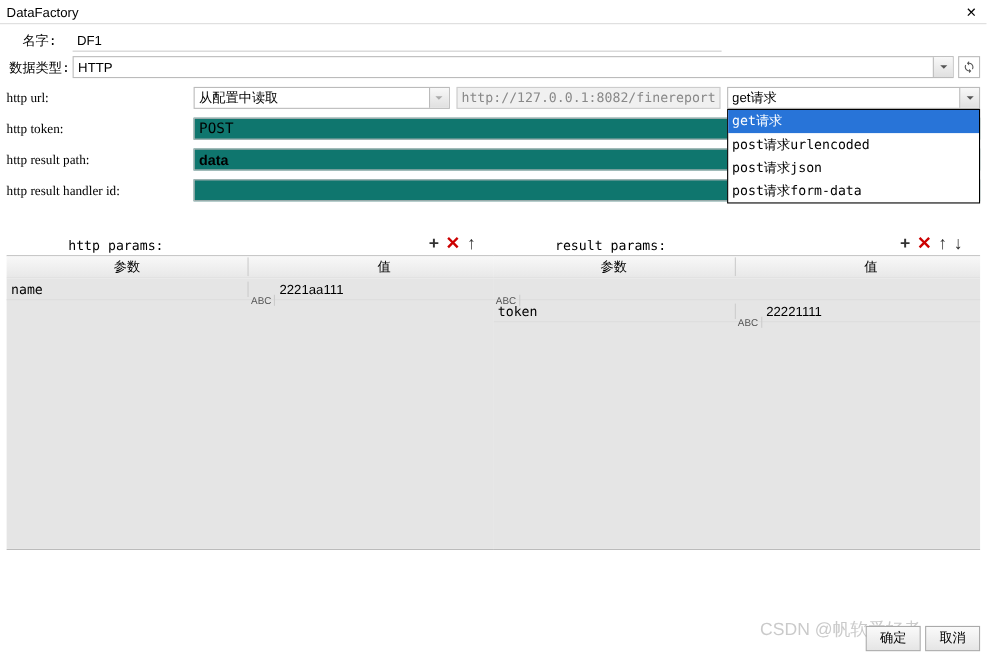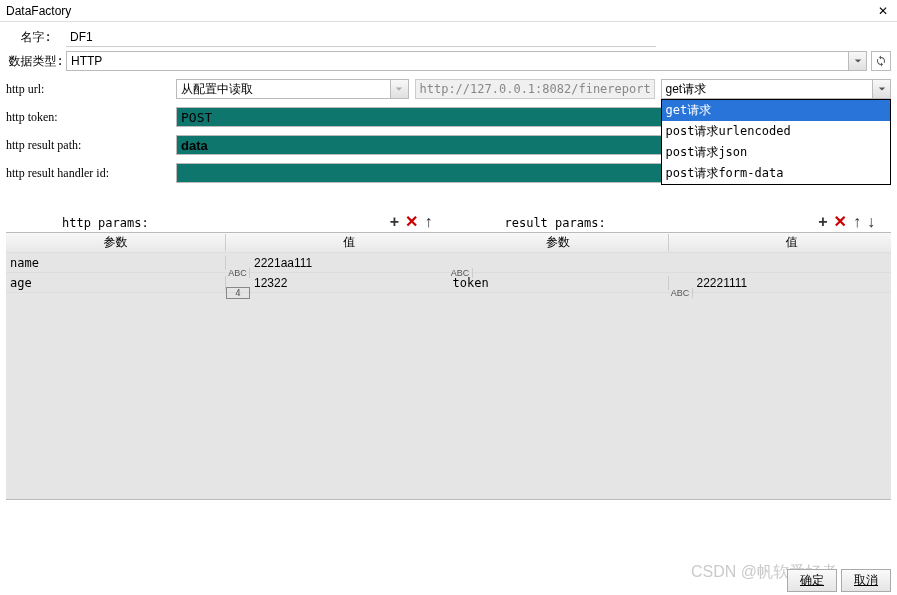--- a/index.html
+++ b/index.html
@@ -145,21 +145,21 @@
       font-family: SimSun;
     }
     .table .col-param { width: 220px; border-right: 1px solid #ccc; padding: 0 4px; font-family: monospace; }
     .table .col-type { width: 24px; border-right: 1px solid #ccc; text-align: center; font-size: 9px; color: #555; padding: 0; margin-top: 20px; }
     .table .col-value { flex: 1; padding: 0 4px; }
     .th-row .col-param, .th-row .col-value { text-align: center; font-family: SimSun; }
     .table-body { height: 246px; background: #e5e5e5; }
     .footer {
       position: absolute;
       bottom: 3px; right: 6px;
-      display: flex; gap: 4px; text-decoration: underline;
+      display: flex; gap: 4px;
     }
     .footer button {
       border: 1px solid #aaa;
       background: linear-gradient(#fafafa,#e5e5e5);
       padding: 2px 12px;
       font-size: 12px;
       cursor: pointer;
     }
     .watermark {
       position: absolute;
@@ -261,25 +261,20 @@
           <div class="col-param">参数</div>
           <div class="col-type"></div>
           <div class="col-value">值</div>
         </div>
         <div class="table-body">
           <div class="td-row">
             <div class="col-param">name</div>
             <div class="col-type">ABC</div>
             <div class="col-value">2221aa111</div>
           </div>
-          <div class="td-row">
-            <div class="col-param">age</div>
-            <div class="col-type" style="border:1px solid #888;font-family:monospace">4</div>
-            <div class="col-value">12322</div>
-          </div>
         </div>
       </div>
     </div>
 
     <div class="params-col">
       <div class="params-head">
         <span class="params-title">result params:</span>
         <div class="toolbar-icons">
           <span class="ico-add">+</span>
           <span class="ico-del">✕</span>

